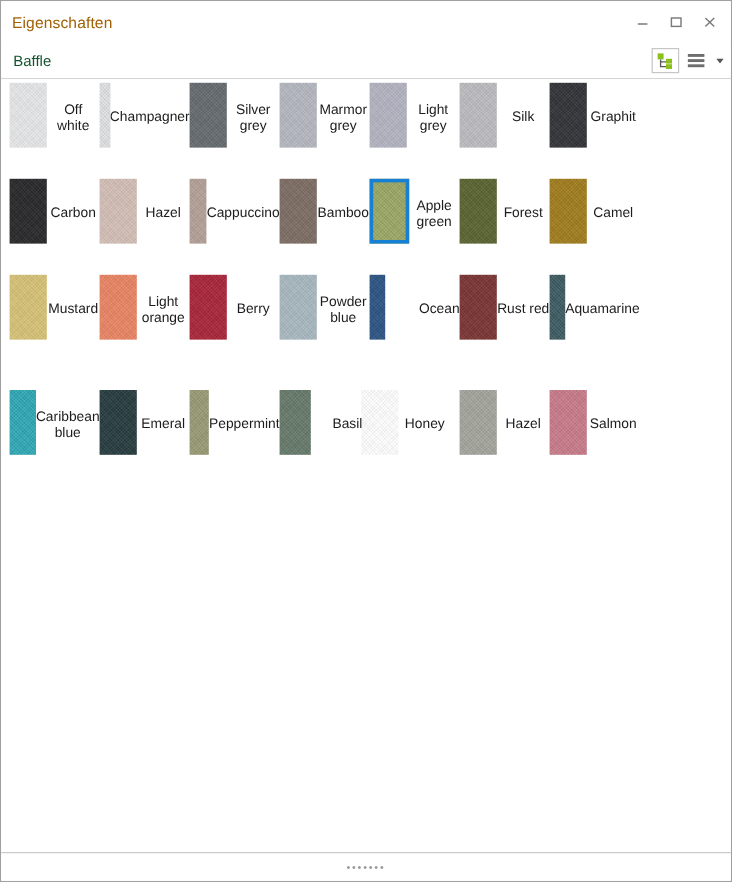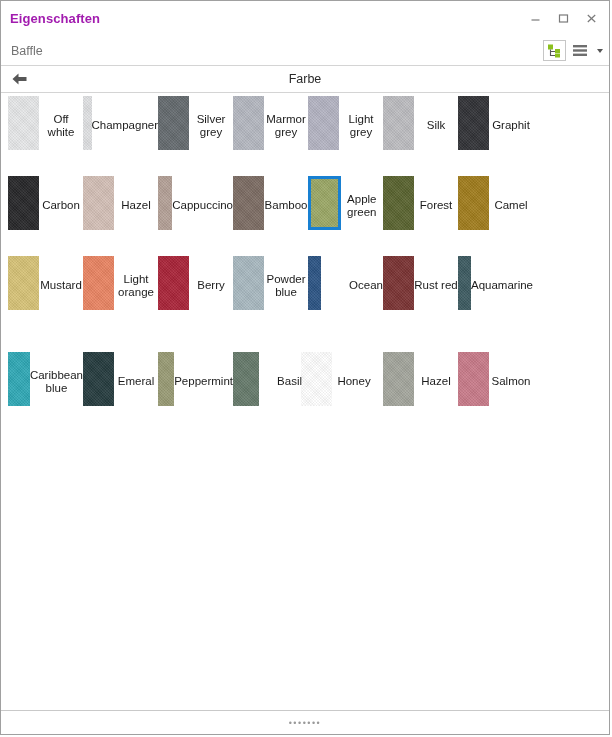--- a/index.html
+++ b/index.html
@@ -28,22 +28,22 @@
     height: 35px;
     flex: 0 0 35px;
     display: flex;
     align-items: center;
     position: relative;
     background: #ffffff;
   }
   .app-title {
     margin-left: 9px;
     font-size: 13px;
-    font-weight: bold;
-    color: #a21caf;
+    font-weight: normal;
+    color: #a16207;
     letter-spacing: .1px;
   }
   .win-buttons {
     position: absolute;
     right: 4px;
     top: 0;
     height: 35px;
     display: flex;
     align-items: center;
   }
@@ -66,21 +66,21 @@
     flex: 0 0 29px;
     display: flex;
     align-items: center;
     position: relative;
     border-bottom: 1px solid #d4d4d4;
     background: #ffffff;
   }
   .object-name {
     margin-left: 10px;
     font-size: 12.5px;
-    color: #737373;
+    color: #14532d;
   }
   .objectbar-tools {
     position: absolute;
     right: 6px;
     top: 0;
     height: 29px;
     display: flex;
     align-items: center;
     gap: 4px;
   }
@@ -246,28 +246,20 @@
         <svg width="16" height="13" viewBox="0 0 16 13">
           <rect x="0" y="1" width="14" height="2.4" fill="#6e6e6e"></rect>
           <rect x="0" y="5.3" width="14" height="2.4" fill="#6e6e6e"></rect>
           <rect x="0" y="9.6" width="14" height="2.4" fill="#6e6e6e"></rect>
         </svg>
       </div>
       <div class="caret"></div>
     </div>
   </div>
 
-  <div class="pageheader">
-    <div class="back-arrow">
-      <svg width="17" height="14" viewBox="0 0 17 14">
-        <path d="M7.5 1.5 L1.5 7 L7.5 12.5 L7.5 9 L15.5 9 L15.5 5 L7.5 5 Z" fill="#575757"></path>
-      </svg>
-    </div>
-    <div class="page-title">Farbe</div>
-  </div>
 
   <div class="content">
     <div class="grid" id="swatch-grid">
         <div class="swatch-cell" style="left: 7px; top: 3px;">
           <div class="swatch" style="background: rgb(230, 231, 232);"></div>
           <div class="swatch-label">Off white</div>
         </div>
         <div class="swatch-cell" style="left: 82px; top: 3px;">
           <div class="swatch" style="background: rgb(223, 224, 226);"></div>
           <div class="swatch-label">Champagner</div>

